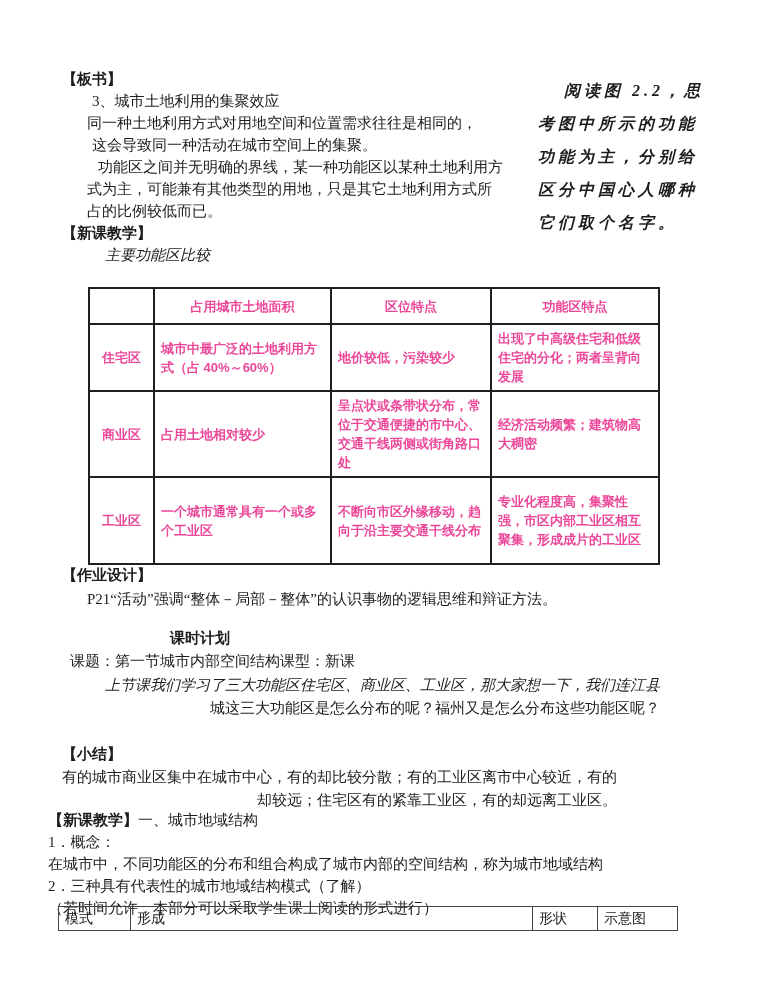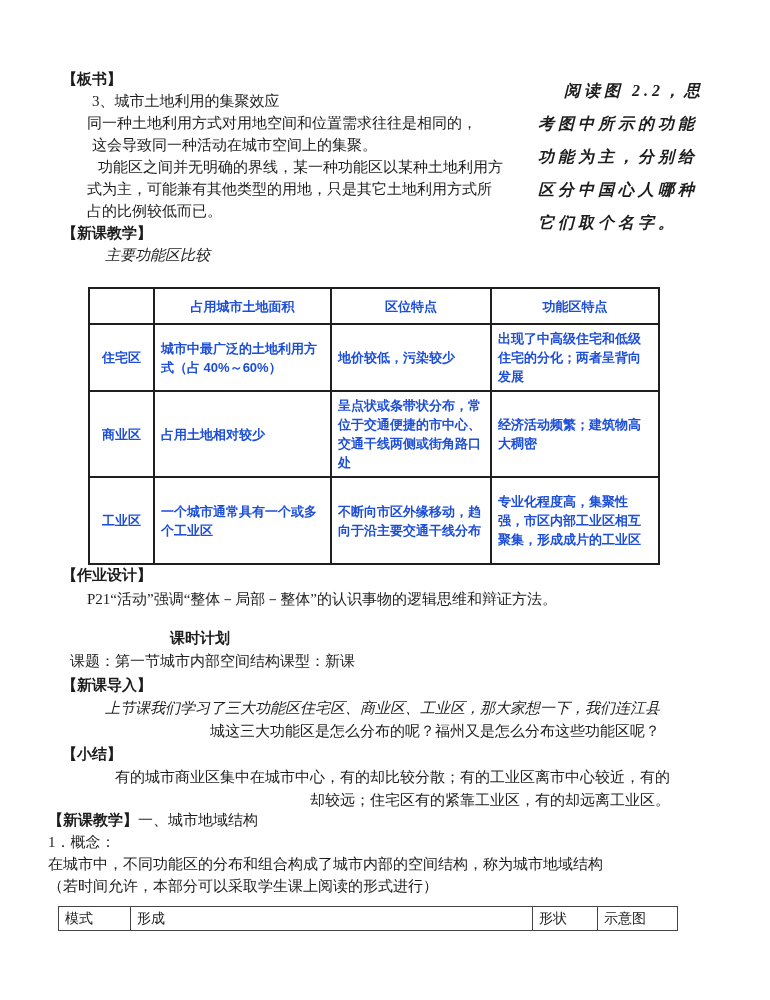--- a/index.html
+++ b/index.html
@@ -7,34 +7,34 @@
     position:relative;width:770px;height:1000px;background:#ffffff;
     font-family:"Liberation Serif","DejaVu Serif",serif;color:#1c1c1c;
     overflow:hidden;
     padding-left:44px;
   }
   .blk{position:absolute;font-size:15px;line-height:22px;}
   .line{white-space:nowrap;}
   .b{font-weight:bold;}
   
   .ml22{margin-left:36px;text-align:right;} .ml25{margin-left:25px;} .ml26{margin-left:26px;text-align:right;}
-  .ml30{margin-left:30px;} .ml43{margin-left:43px;font-style:italic;} .ml53{margin-left:53px;}
+  .ml30{margin-left:30px;} .ml43{margin-left:43px;font-style:italic;} .ml53{}
   
   .side{
     position:absolute;left:538px;top:74px;width:230px;
     font-style:italic;font-weight:bold;font-size:16px;line-height:33px;
     letter-spacing:4px;
   }
   .side .first{text-indent:26px;}
   
   table.zones{
     position:absolute;left:88px;top:287px;width:570px;
     border-collapse:collapse;table-layout:fixed;
     font-family:"Liberation Sans","DejaVu Sans",sans-serif;
-    font-weight:bold;font-size:13px;line-height:19px;color:#1d4ed8;
+    font-weight:bold;font-size:13px;line-height:19px;color:#ec4899;
   }
   table.zones td,table.zones th{
     border:2px solid #1f1f1f;padding:4px 6px;vertical-align:middle;
     overflow:hidden;
   }
   table.zones th{text-align:center;}
   td.zname{text-align:center;}
   
   table.models{
     position:absolute;left:58px;top:906px;width:619px;
@@ -108,35 +108,35 @@
 
   <div class="blk" style="left:62px;top:563px;line-height:24px;">
     <div class="line b">【作业设计】</div>
     <div class="line ml25">P21“活动”强调“整体－局部－整体”的认识事物的逻辑思维和辩证方法。</div>
   </div>
 
   <div class="blk b" style="left:170px;top:627px;">课时计划</div>
   <div class="blk" style="left:70px;top:650px;">课题：第一节城市内部空间结构课型：新课</div>
 
   <div class="blk" style="left:62px;top:674px;line-height:23px;">
-    <div class="line b">【新课导入】</div>
     <div class="line ml43">上节课我们学习了三大功能区住宅区、商业区、工业区，那大家想一下，我们连江县</div>
     <div class="line ml26">城这三大功能区是怎么分布的呢？福州又是怎么分布这些功能区呢？</div>
   </div>
 
   <div class="blk" style="left:62px;top:743px;line-height:23px;">
     <div class="line b">【小结】</div>
     <div class="line ml53">有的城市商业区集中在城市中心，有的却比较分散；有的工业区离市中心较近，有的</div>
     <div class="line ml26">却较远；住宅区有的紧靠工业区，有的却远离工业区。</div>
   </div>
 
   <div class="blk" style="left:48px;top:809px;line-height:22px;">
     <div class="line"><span class="b">【新课教学】</span><span>一、城市地域结构</span></div>
     <div class="line">1．概念：</div>
     <div class="line">在城市中，不同功能区的分布和组合构成了城市内部的空间结构，称为城市地域结构</div>
+    <div class="line">2．三种具有代表性的城市地域结构模式（了解）</div>
     <div class="line">（若时间允许，本部分可以采取学生课上阅读的形式进行）</div>
   </div>
 
   <table class="models">
     <colgroup>
       <col style="width:72px">
         <col style="width:402px">
         <col style="width:65px">
         <col style="width:80px">
     </colgroup>

